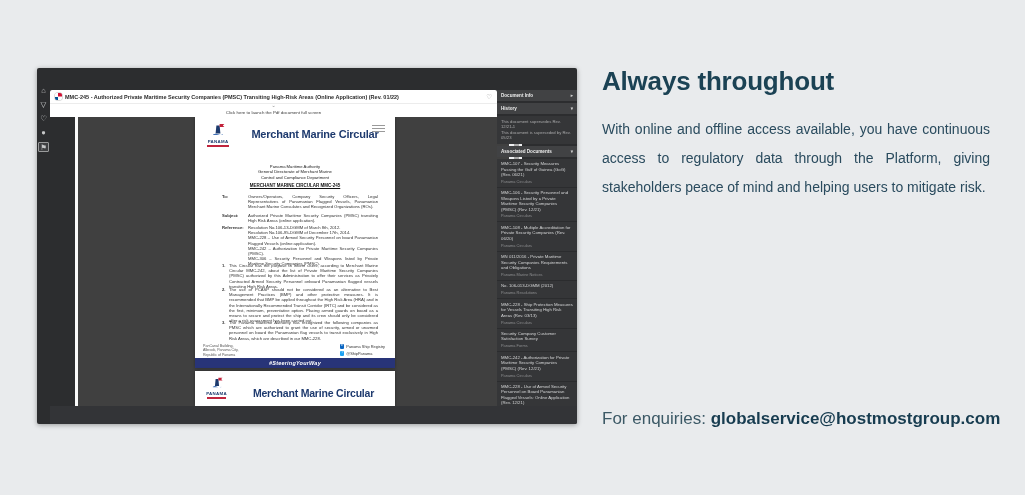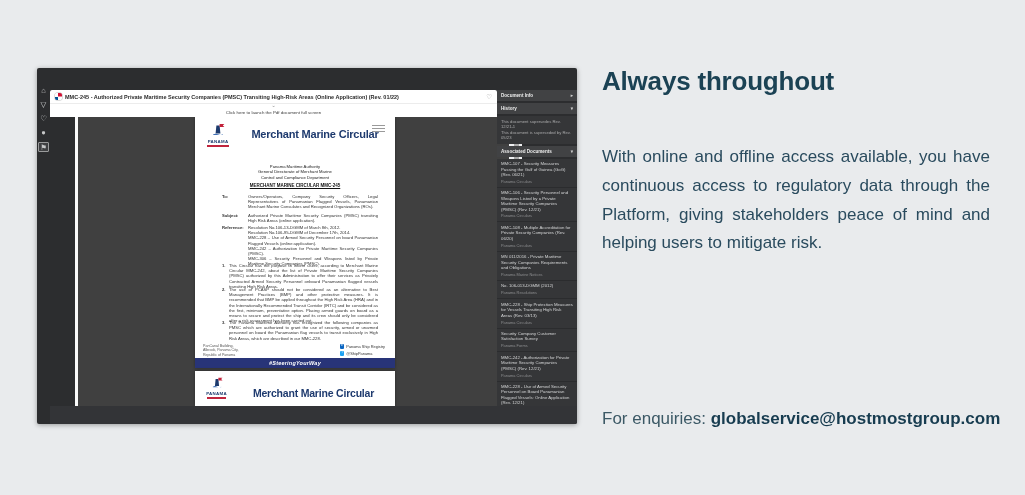--- a/index.html
+++ b/index.html
@@ -90,21 +90,21 @@
   .sblist { display:flex; flex-direction:column; overflow:hidden; }
   .sbitem { background:#353638; padding:2.5px 4px 3px; border-bottom:1px solid #2b2c2e; cursor:pointer; }
   .sbitem .ttl { color:#d4d5d6; font-size:4.3px; line-height:5.4px; }
   .sbitem .cat { color:#8d8e90; font-size:3.9px; margin-top:1.5px; }
 
   .bottomstrip { position:absolute; left:13px; top:338px; width:527px; height:18px; background:#333437; }
 
   
   .rightpanel { position:absolute; left:602px; top:66px; width:388px; }
   .rightpanel h1 { font-size:26px; font-weight:bold; color:#1b4254; letter-spacing:-.2px; }
-  .rightpanel p { margin-top:46px; font-size:17px; line-height:28.8px; color:#2a4b5e; text-align:justify; }
+  .rightpanel p { margin-top:18px; font-size:14px; line-height:28.8px; color:#2a4b5e; text-align:justify; }
   .enquiries { position:absolute; left:602px; top:409px; font-size:17px; color:#3c5966; }
   .enquiries b { color:#173c50; cursor:pointer; }
 </style>
 </head>
 <body>
 
 <div class="stage">
 
   <div class="window">
 

